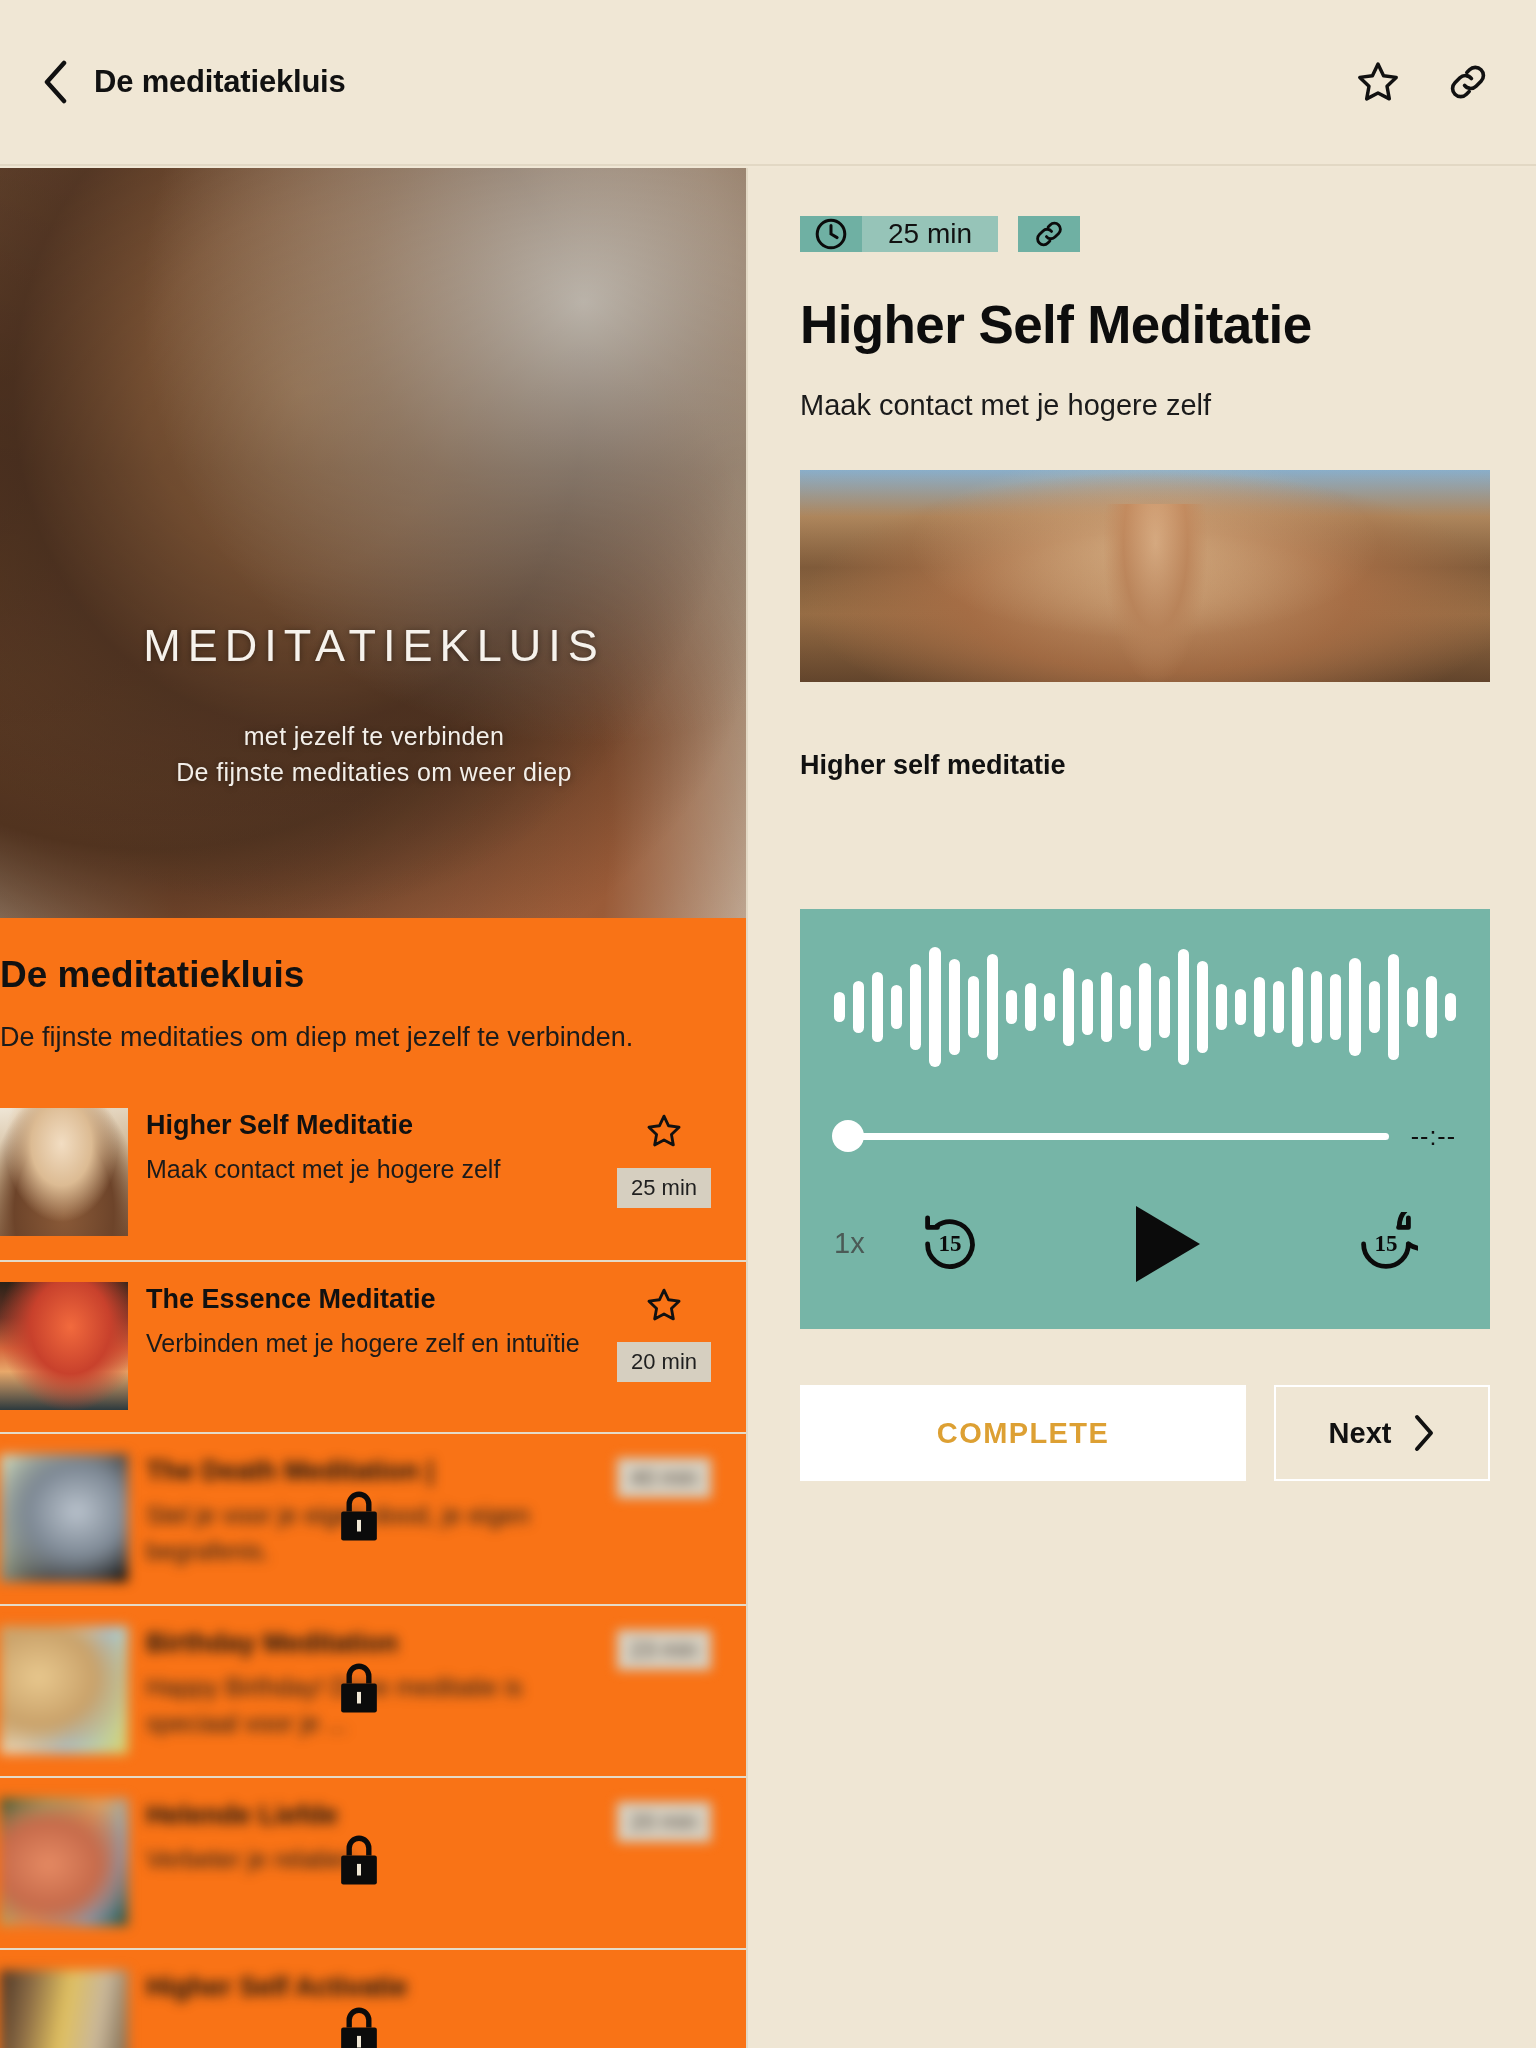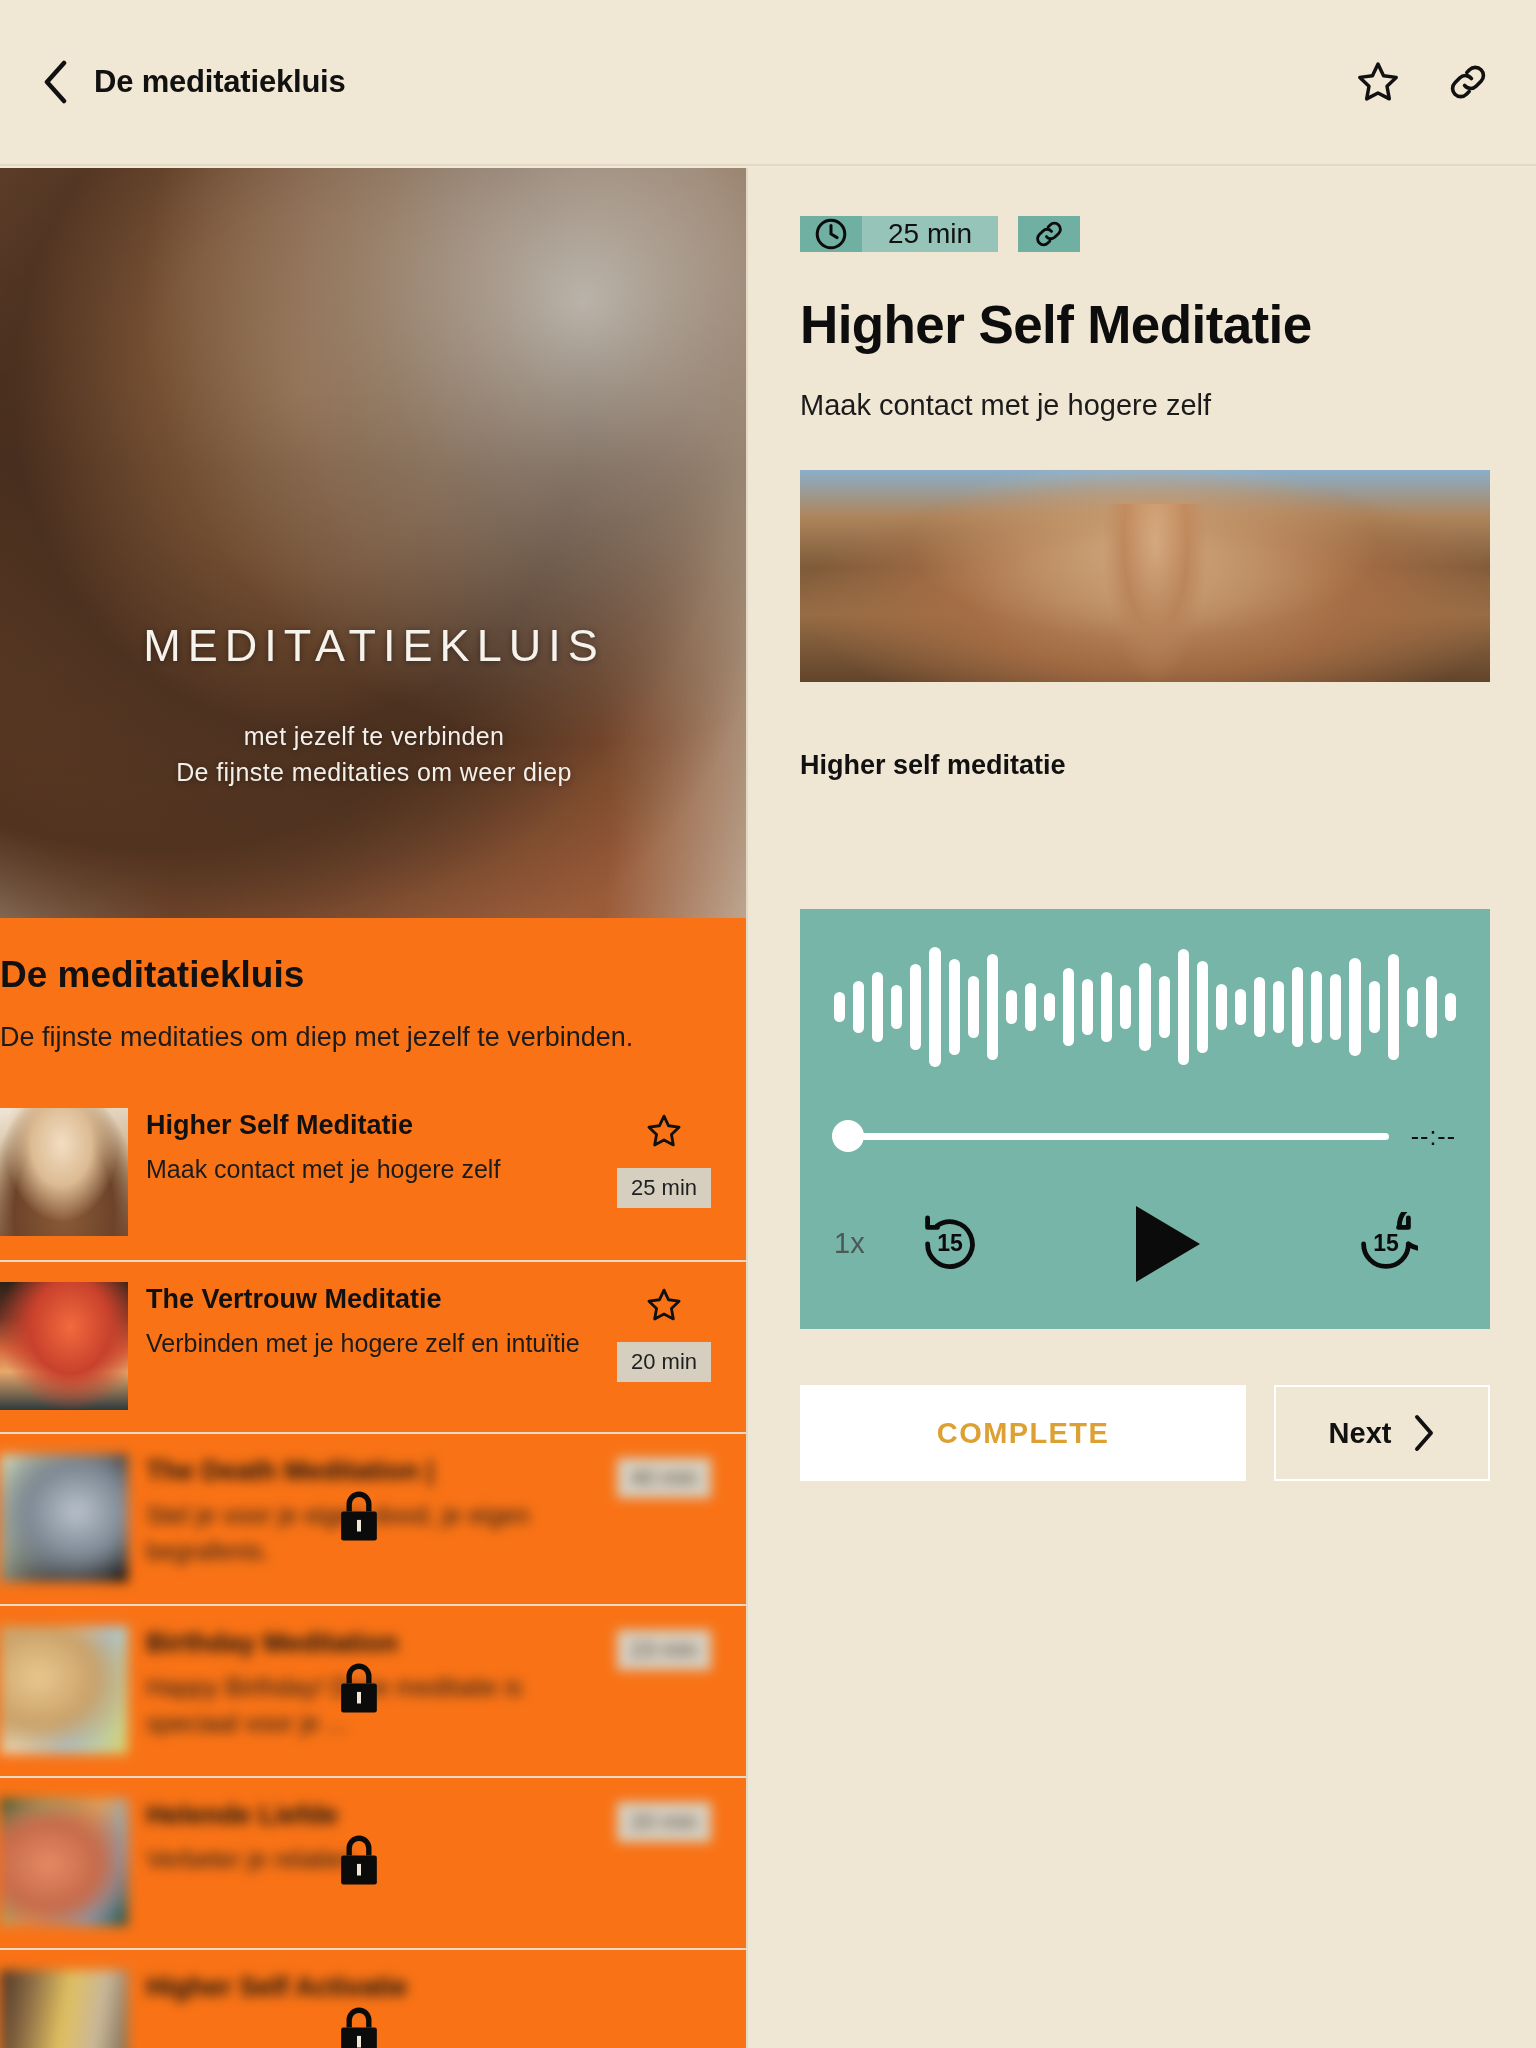--- a/index.html
+++ b/index.html
@@ -242,21 +242,21 @@
     width: 32px; height: 32px; border-radius: 50%; background: #fff;
     cursor: grab;
   }
   .prog-time { color: #0f0f0f; font-size: 25px; letter-spacing: 1px; }
   .ctrl-row {
     flex: 1;
     display: flex; align-items: center;
     padding-bottom: 9px;
   }
   .speed { width: 78px; color: #4b5a56; font-size: 29px; text-align: left; cursor: pointer; }
-  .skip { width: 64px; height: 64px; cursor: pointer; position: relative; }
+  .skip { width: 64px; height: 64px; cursor: pointer; position: relative; font-family: Liberation Serif, serif; }
   .skip-num {
     position: absolute; inset: 0;
     display: flex; align-items: center; justify-content: center;
     font-size: 23px; font-weight: 700; color: #0b0b0b;
   }
   .play-wrap { flex: 1; display: flex; align-items: center; justify-content: center; cursor: pointer; }
   .skip-l { margin-left: 6px; }
   .skip-r { margin-right: 38px; }
 
   
@@ -331,21 +331,21 @@
           <div class="lesson-right">
             <div class="lesson-star"><svg width="38" height="38" viewBox="0 0 24 24">
                 <path d="M12 2.6l2.9 6.1 6.6.9-4.8 4.6 1.2 6.6L12 17.7 6.1 20.8l1.2-6.6L2.5 9.6l6.6-.9z" fill="none" stroke="#111" stroke-width="1.8" stroke-linejoin="round"></path>
               </svg></div>
             <div class="chip">25 min</div>
           </div>
         </div>
         <div class="lesson">
           <div class="lesson-thumb th2"></div>
           <div class="lesson-text">
-            <div class="lesson-title">The Vertrouw Meditatie</div>
+            <div class="lesson-title">The Essence Meditatie</div>
             <div class="lesson-sub">Verbinden met je hogere zelf en intuïtie</div>
           </div>
           <div class="lesson-right">
             <div class="lesson-star"><svg width="38" height="38" viewBox="0 0 24 24">
                 <path d="M12 2.6l2.9 6.1 6.6.9-4.8 4.6 1.2 6.6L12 17.7 6.1 20.8l1.2-6.6L2.5 9.6l6.6-.9z" fill="none" stroke="#111" stroke-width="1.8" stroke-linejoin="round"></path>
               </svg></div>
             <div class="chip">20 min</div>
           </div>
         </div>
         <div class="lesson locked">

